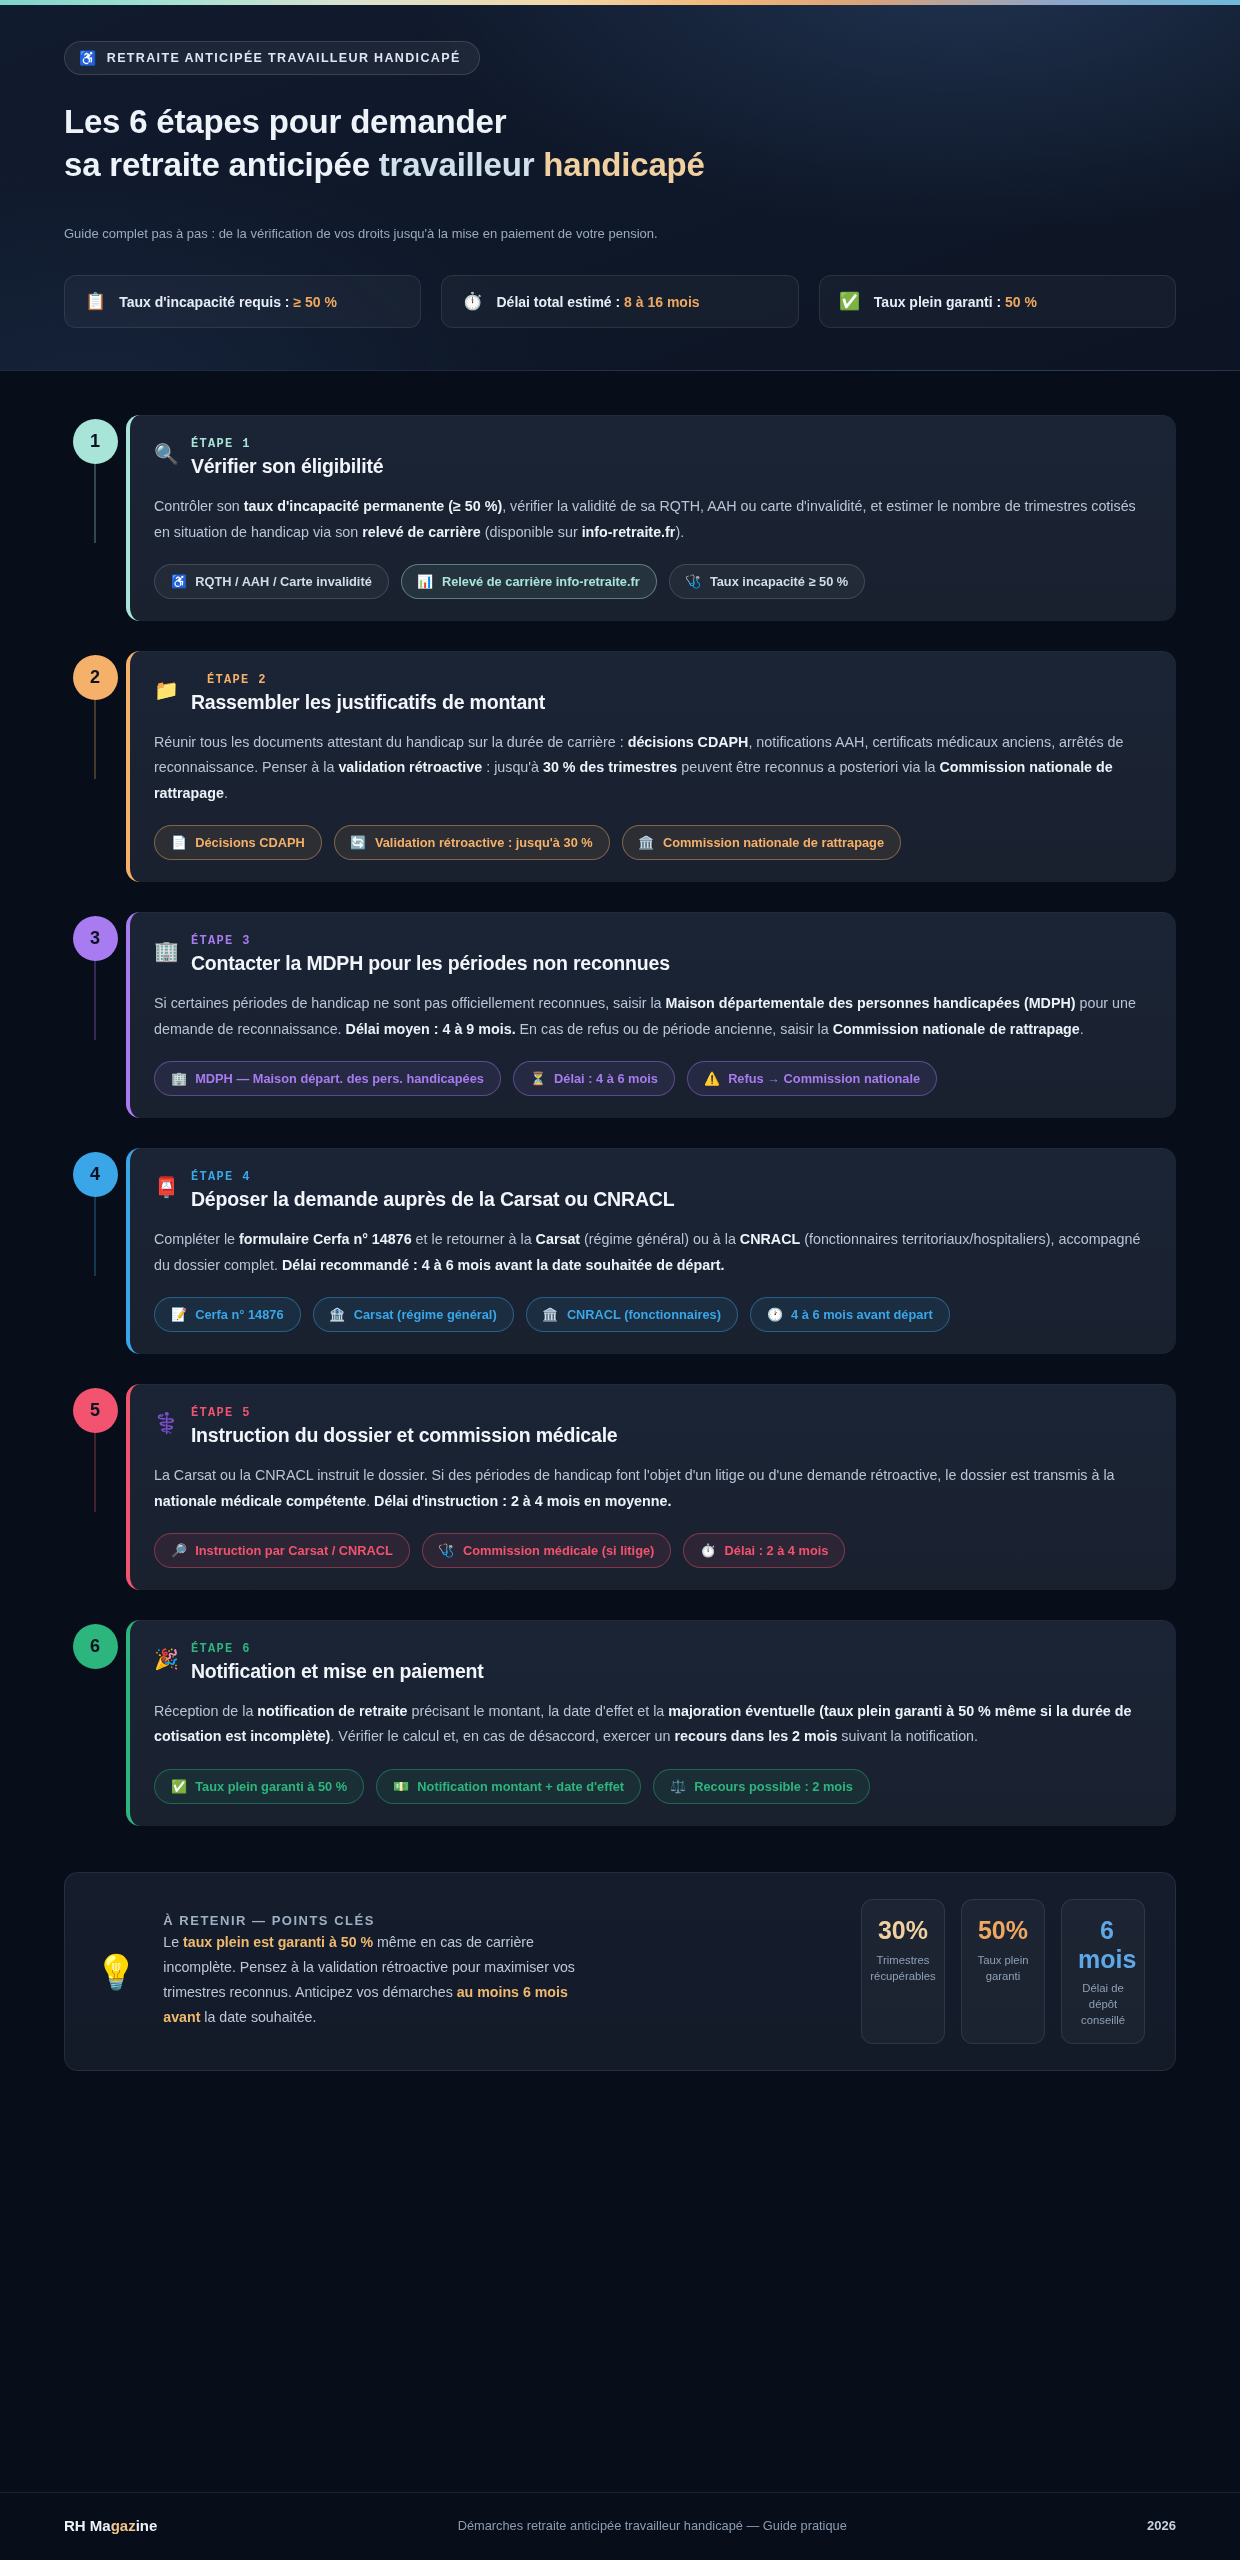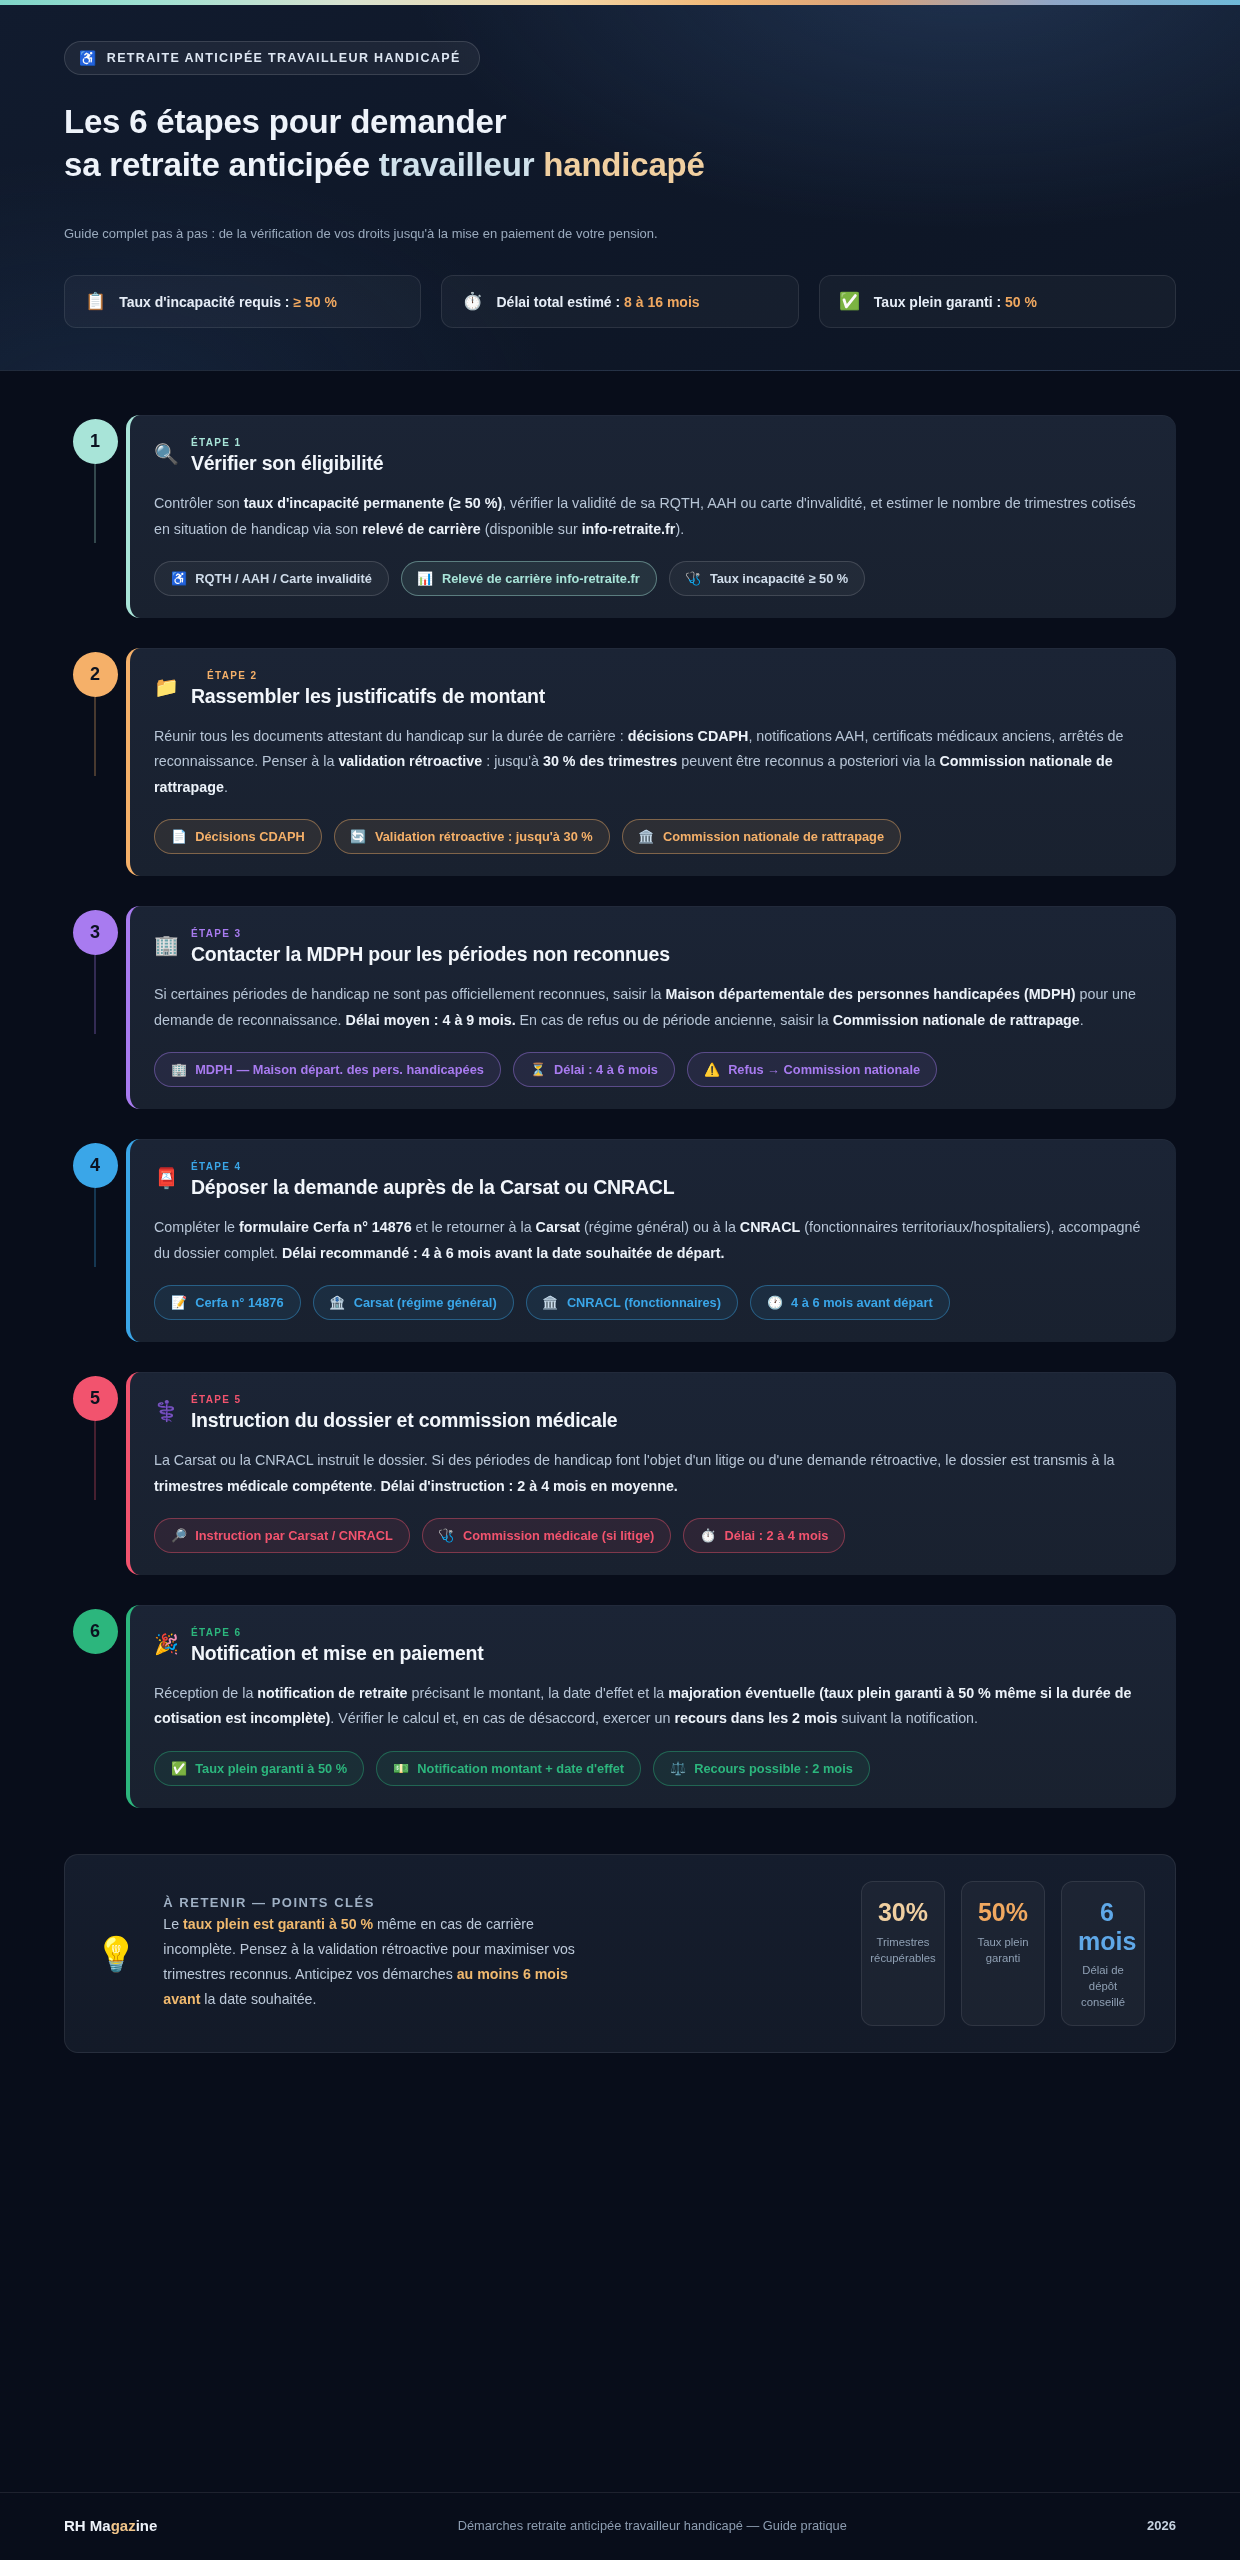--- a/index.html
+++ b/index.html
@@ -91,21 +91,21 @@
   .card {
     flex: 1;
     background: linear-gradient(180deg,#1b2435 0%,#19212f 100%);
     border-radius: 14px;
     border-left: 4px solid #5ad1c0;
     padding: 22px 26px 22px 24px;
     box-shadow: 0 1px 0 rgba(255,255,255,0.03) inset;
   }
   .card-head { display: flex; align-items: flex-start; gap: 12px; }
   .card-emoji { font-size: 20px; line-height: 1.1; margin-top: 6px; flex: 0 0 auto; }
-  .eyebrow { font-size: 10px; font-weight: 700; letter-spacing: 1.35px; margin-bottom: 4px; }
+  .eyebrow { font-size: 12px; font-weight: 700; letter-spacing: 1.35px; margin-bottom: 4px; font-family: Liberation Mono, monospace; }
   .card-title { font-size: 19.5px; font-weight: 700; color: #f2f6fb; letter-spacing: -0.2px; }
 
   .card-body {
     margin-top: 16px;
     font-size: 14.3px;
     line-height: 1.78;
     color: #b7c5d6;
   }
   .card-body b { color: #ecf2f9; font-weight: 700; }
 
@@ -329,21 +329,21 @@
           <div class="bullet" style="background: rgb(242, 83, 110);">5</div>
         </div>
         <div class="card" style="border-left-color: rgb(242, 83, 110);">
           <div class="card-head">
             <div class="card-emoji">⚕️</div>
             <div>
               <div class="eyebrow" style="color: rgb(242, 83, 110);">ÉTAPE 5</div>
               <div class="card-title">Instruction du dossier et commission médicale</div>
             </div>
           </div>
-          <div class="card-body">La Carsat ou la CNRACL instruit le dossier. Si des périodes de handicap font l'objet d'un litige ou d'une demande rétroactive, le dossier est transmis à la <b>trimestres médicale compétente</b>. <b>Délai d'instruction : 2 à 4 mois en moyenne.</b></div>
+          <div class="card-body">La Carsat ou la CNRACL instruit le dossier. Si des périodes de handicap font l'objet d'un litige ou d'une demande rétroactive, le dossier est transmis à la <b>nationale médicale compétente</b>. <b>Délai d'instruction : 2 à 4 mois en moyenne.</b></div>
           <div class="tags">
             <span class="tag" style="color: rgb(242, 83, 110); border-color: rgba(242, 83, 110, 0.42); background: rgba(242, 83, 110, 0.09);">
               <span class="emj">🔎</span>
               <span>Instruction par Carsat / CNRACL</span>
             </span>
             <span class="tag" style="color: rgb(242, 83, 110); border-color: rgba(242, 83, 110, 0.42); background: rgba(242, 83, 110, 0.09);">
               <span class="emj">🩺</span>
               <span>Commission médicale (si litige)</span>
             </span>
             <span class="tag" style="color: rgb(242, 83, 110); border-color: rgba(242, 83, 110, 0.42); background: rgba(242, 83, 110, 0.09);">

